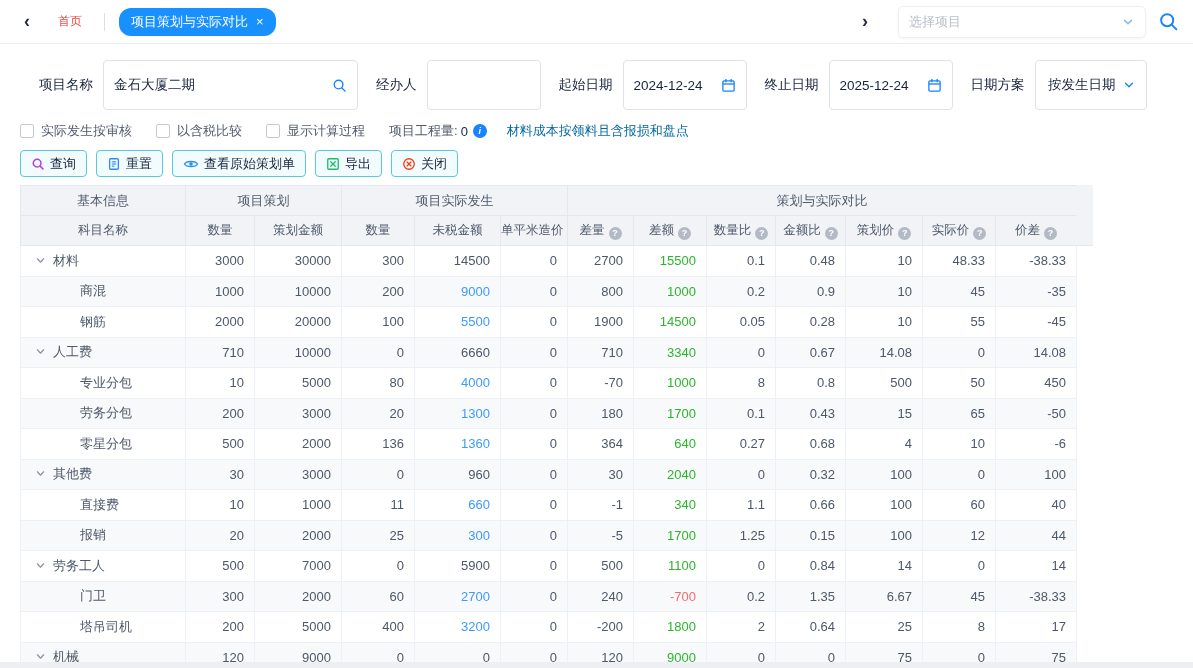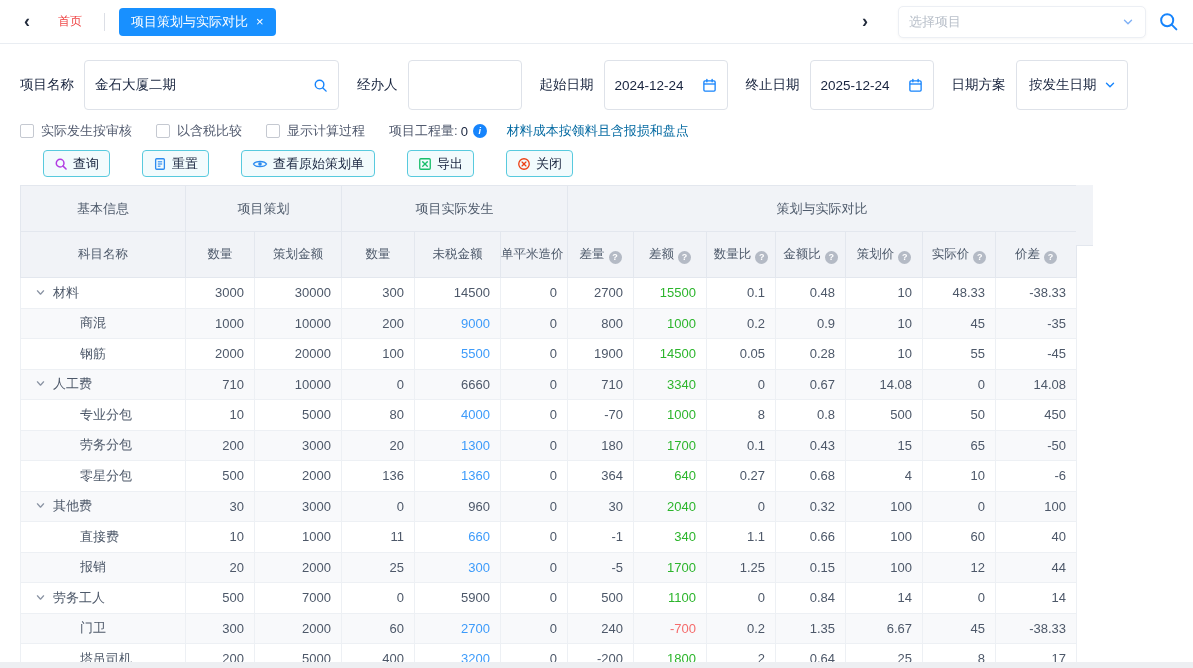--- a/index.html
+++ b/index.html
@@ -6,34 +6,34 @@
   html,body { width: 1193px; height: 668px; overflow: hidden; background:#fff;
     font-family: "Liberation Sans","DejaVu Sans",sans-serif; color:#4d5869; }
 
   
   .topbar { height:44px; display:flex; align-items:center; background:#fff;
     border-bottom:1px solid #e9edf2; padding:0 14px; }
   .nav-chevron { font-size:18px; font-weight:bold; color:#232c3d; width:26px; text-align:center;
     cursor:pointer; user-select:none; }
   .home-tab { font-size:12px; color:#ef4444; padding:0 22px 0 18px; cursor:pointer; }
   .tab-divider { width:1px; height:18px; background:#dcdfe6; margin-right:14px; }
-  .active-tab { background:#1890ff; color:#fff; font-size:13px; height:28px; border-radius:4px;
+  .active-tab { background:#1890ff; color:#fff; font-size:13px; height:28px; border-radius:12px;
     display:flex; align-items:center; padding:0 12px; gap:8px; cursor:pointer; }
   .active-tab .tab-close { font-size:13px; cursor:pointer; line-height:1; }
   .topbar-spacer { flex:1; }
   .fwd-chevron { margin-right:20px; }
   .project-select { width:248px; height:32px; border:1px solid #eceff4; border-radius:5px;
     background:#fff; display:flex; align-items:center; padding:0 10px; box-shadow:0 1px 3px rgba(0,0,0,.04); }
   .project-select .placeholder { flex:1; font-size:13px; color:#b8bfc9; }
   .select-caret { color:#7fb0f5; display:flex; }
   .topbar-search { margin-left:12px; color:#1684fc; display:flex; cursor:pointer; }
 
   
   .main { padding:0 20px; }
-  .filter-row { margin-top:16px; display:flex; align-items:center; }
+  .filter-row { margin-top:16px; display:flex; align-items:center;margin-left:19px; }
   .f-label { font-size:13.5px; color:#17233d; margin-right:10px; white-space:nowrap; }
   .inp { height:50px; border:1px solid #dee2e9; border-radius:4px; background:#fff;
     display:flex; align-items:center; padding:0 10px; font-size:13.5px; color:#17233d; }
   .inp input { border:none; outline:none; flex:1; font:inherit; color:inherit; background:transparent; min-width:0; }
   .inp .in-icon { color:#1684fc; display:flex; margin-left:6px; }
   .w-name { width:255px; margin-right:18px; }
   .w-agent { width:114px; margin-right:18px; }
   .w-date { width:124px; margin-right:18px; }
   .w-plan { width:112px; cursor:pointer;text-align:right; }
 
@@ -46,28 +46,28 @@
   .qty-value { margin-left:3px; color:#17233d; }
   .info-icon { width:14px; height:14px; border-radius:50%; background:#1684fc; color:#fff;
     font-size:9px; line-height:14px; text-align:center; font-style:italic; font-weight:bold;
     margin-left:5px; cursor:pointer; }
   .warning-text { color:#0369a1; font-size:13px; }
 
   
   .toolbar { margin-top:10px; display:flex; align-items:center; gap:9px; }
   .tb-btn { height:27px; border:1px solid #58cade; background:#f2fbfd; border-radius:4px;
     display:flex; align-items:center; gap:5px; padding:0 10px; font-size:13px; color:#17233d;
-    cursor:pointer;margin-left:23px; }
+    cursor:pointer; }
   .tb-btn .b-icon { display:flex; }
 
   
   .table-wrap { margin-top:8px; position:relative; height:494px; overflow:hidden; }
   table { border-collapse:collapse; table-layout:fixed; width:1056px; font-size:13px; }
   thead th { background:#f1f3f7; border:1px solid #e3e7ee; color:#4e5a6b; font-weight:normal;
-    height:46px; text-align:center; font-size:13px; white-space:nowrap; overflow:hidden; }
+    height:30px; text-align:center; font-size:13px; white-space:nowrap; overflow:hidden; }
   thead tr.col-row th { font-size:12.5px; }
   tbody td { border:1px solid #edf0f4; border-top:none; height:30.5px; padding:0 10px;
     text-align:right; color:#4d5869; white-space:nowrap; overflow:hidden; }
   tbody tr.even { background:#f8f9fb; }
   tbody td.name-cell { text-align:left; padding-left:14px; }
   tbody tr.child td.name-cell { padding-left:59px; }
   .caret { display:inline-flex; margin-right:7px; color:#8a93a3; vertical-align:-1px; cursor:pointer; }
   td.link { color:#3d9bfa; cursor:pointer; }
   td.diff-green { color:#2cb52c; }
   td.diff-red { color:#f56c6c; }

